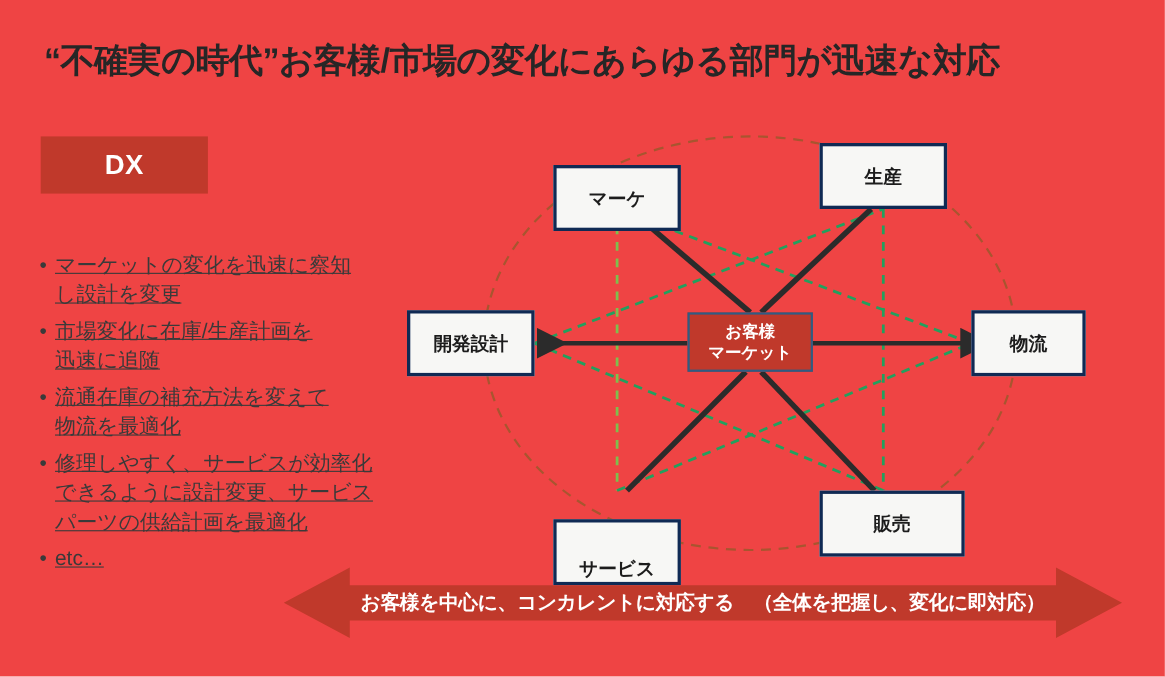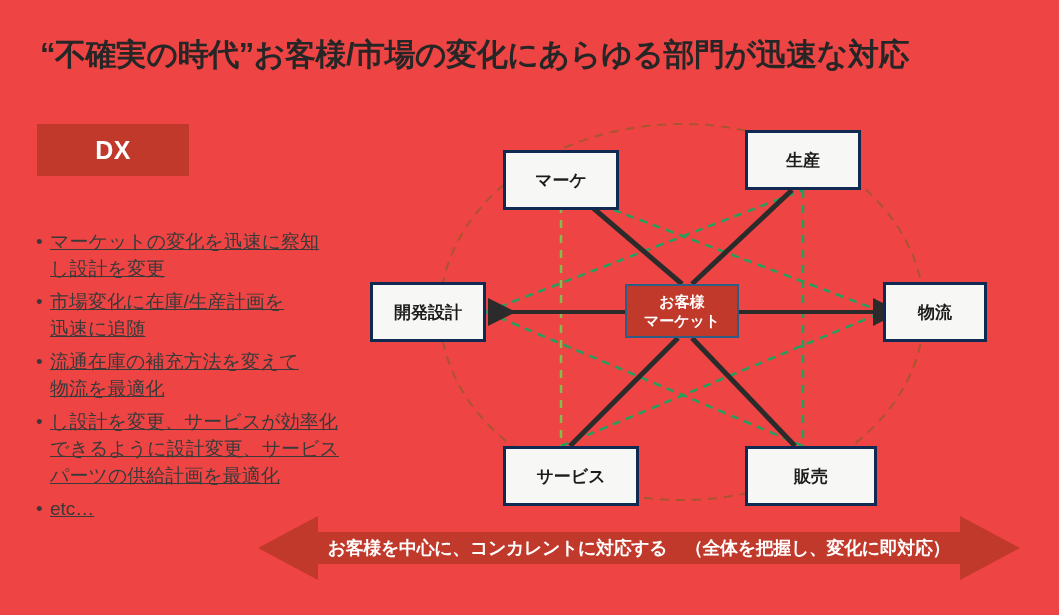--- a/index.html
+++ b/index.html
@@ -162,21 +162,21 @@
       <span class="bullet-text">市場変化に在庫/生産計画を
 迅速に追随</span>
     </div>
     <div class="bullet-item">
       <span class="bullet-dot">•</span>
       <span class="bullet-text">流通在庫の補充方法を変えて
 物流を最適化</span>
     </div>
     <div class="bullet-item">
       <span class="bullet-dot">•</span>
-      <span class="bullet-text">し設計を変更、サービスが効率化
+      <span class="bullet-text">修理しやすく、サービスが効率化
 できるように設計変更、サービス
 パーツの供給計画を最適化</span>
     </div>
     <div class="bullet-item">
       <span class="bullet-dot">•</span>
       <span class="bullet-text">etc…</span>
     </div>
   </div>
 
   <svg id="diagram" viewBox="0 0 1059 615" width="1059" height="615">
@@ -212,21 +212,21 @@
   </div>
   <div class="node" style="left:745px; top:130px; width:116px; height:60px;align-items:center;">
     <span>生産</span>
   </div>
   <div class="node" style="left:370px; top:282px; width:116px; height:60px;text-align:center;">
     <span>開発設計</span>
   </div>
   <div class="node" style="left:883px; top:282px; width:104px; height:60px;justify-content:center;">
     <span>物流</span>
   </div>
-  <div class="node" style="left:503px; top:446px; width:136px; height:60px;">
+  <div class="node" style="left:503px; top:472px; width:116px; height:60px;align-items:flex-end;">
     <span>サービス</span>
   </div>
   <div class="node" style="left:745px; top:446px; width:132px; height:60px;">
     <span>販売</span>
   </div>
 
   <div id="banner">
     <svg width="762" height="68" viewBox="0 0 762 68">
       <polygon points="0,34 60,2 60,18 702,18 702,2 762,34 702,66 702,50 60,50 60,66" fill="#C0392B"></polygon>
     </svg>

